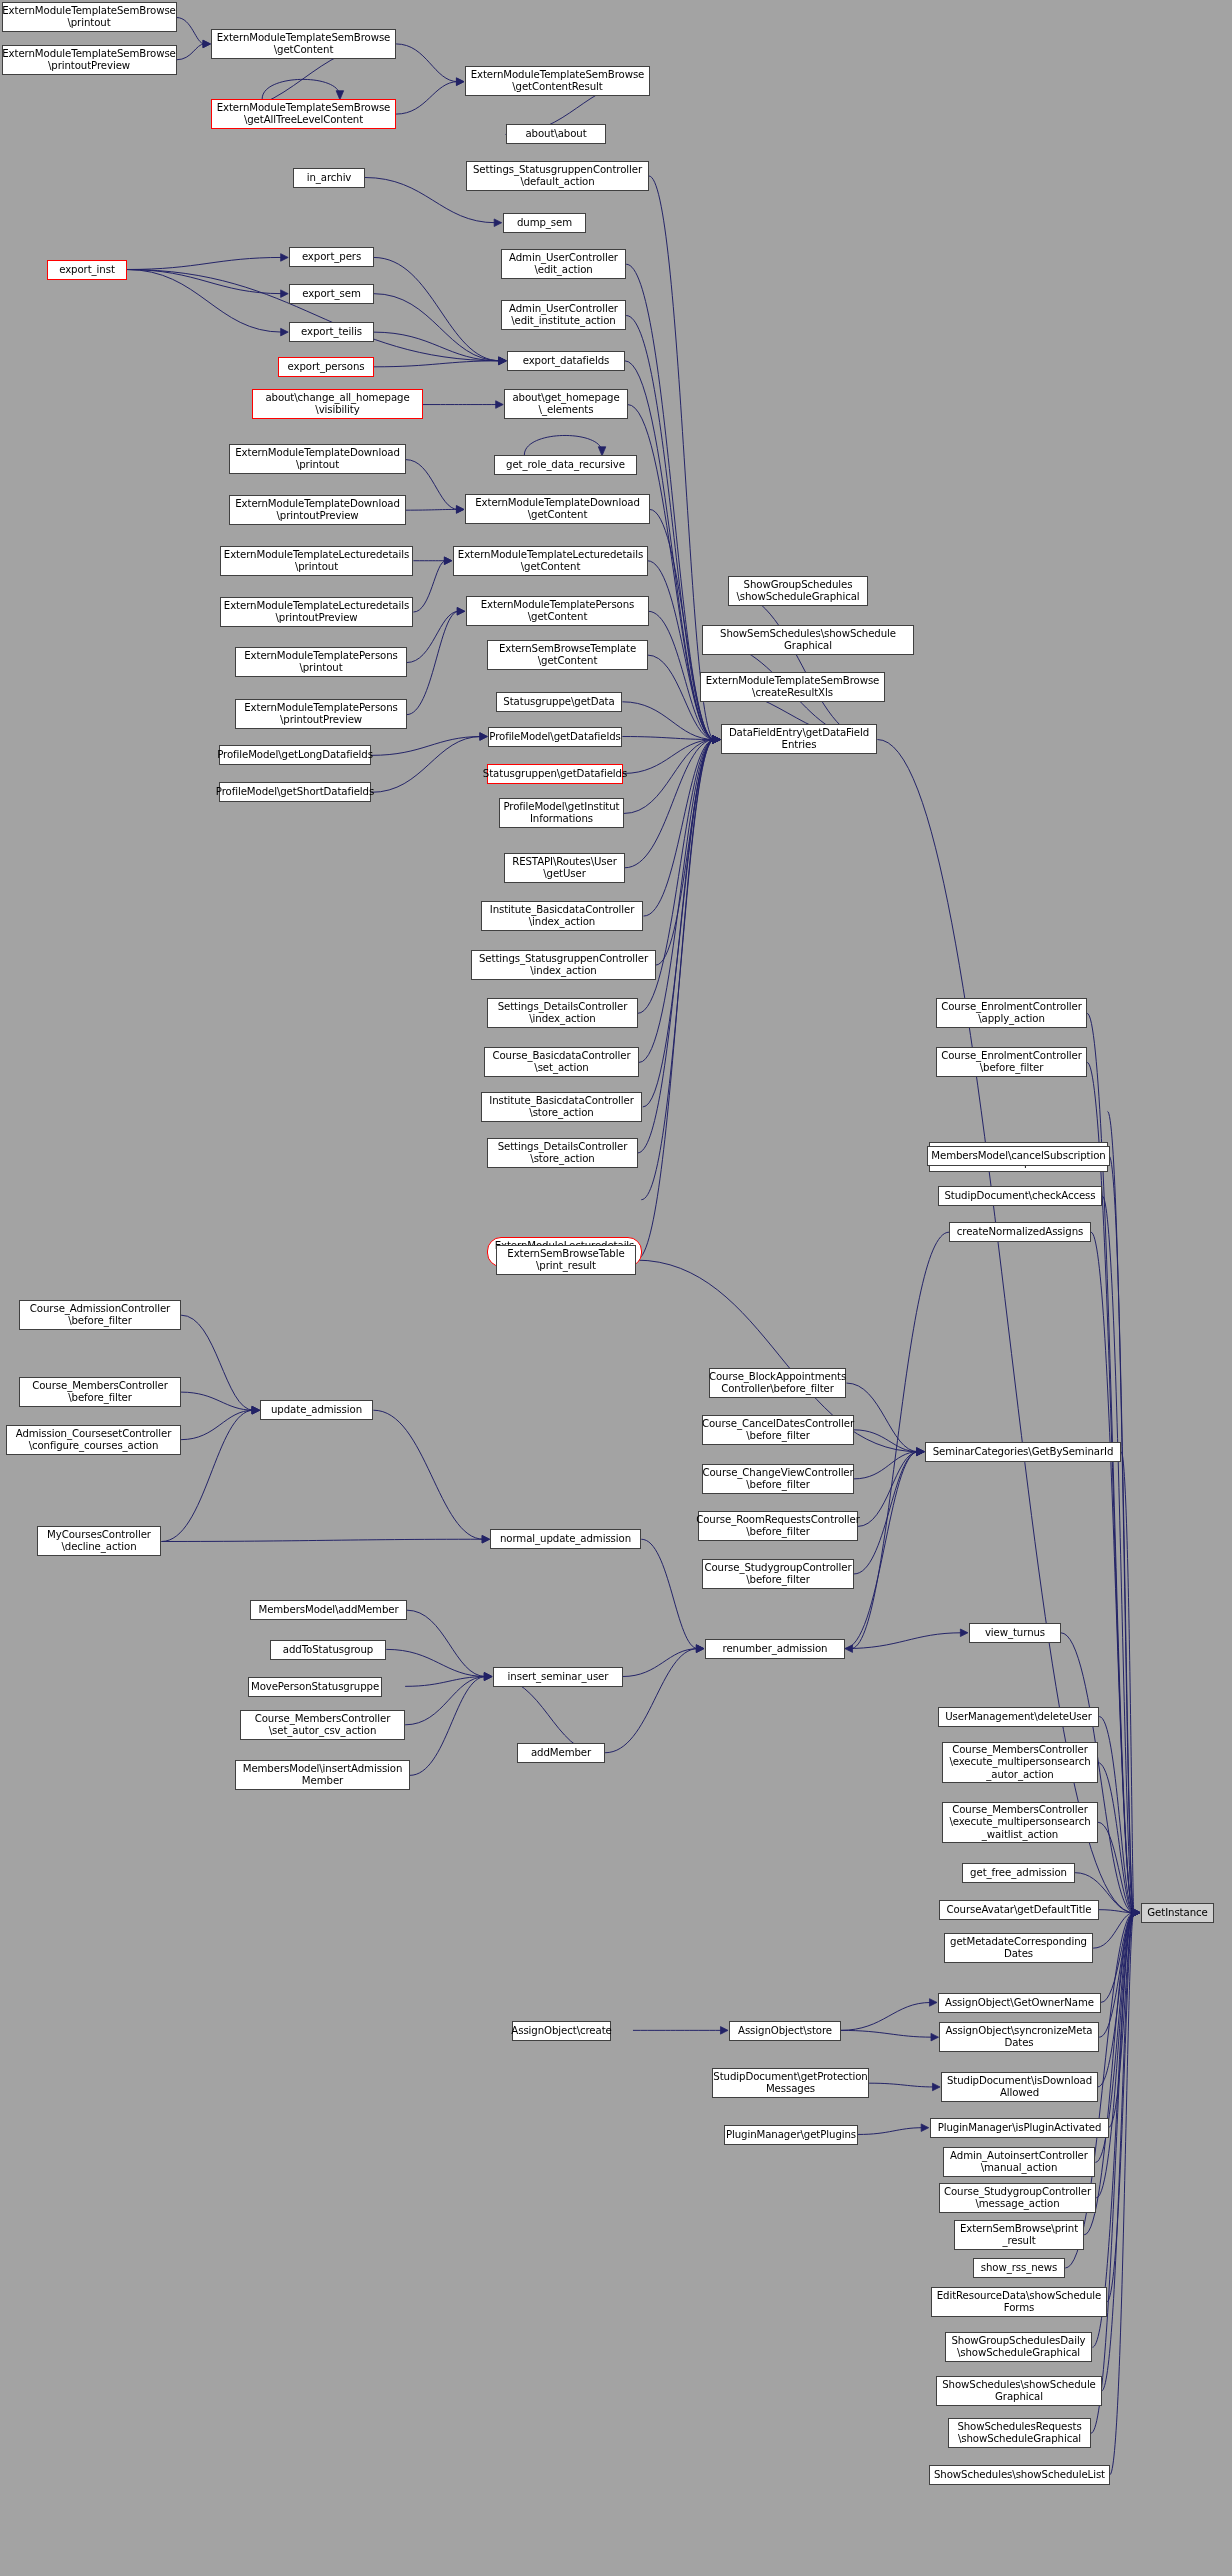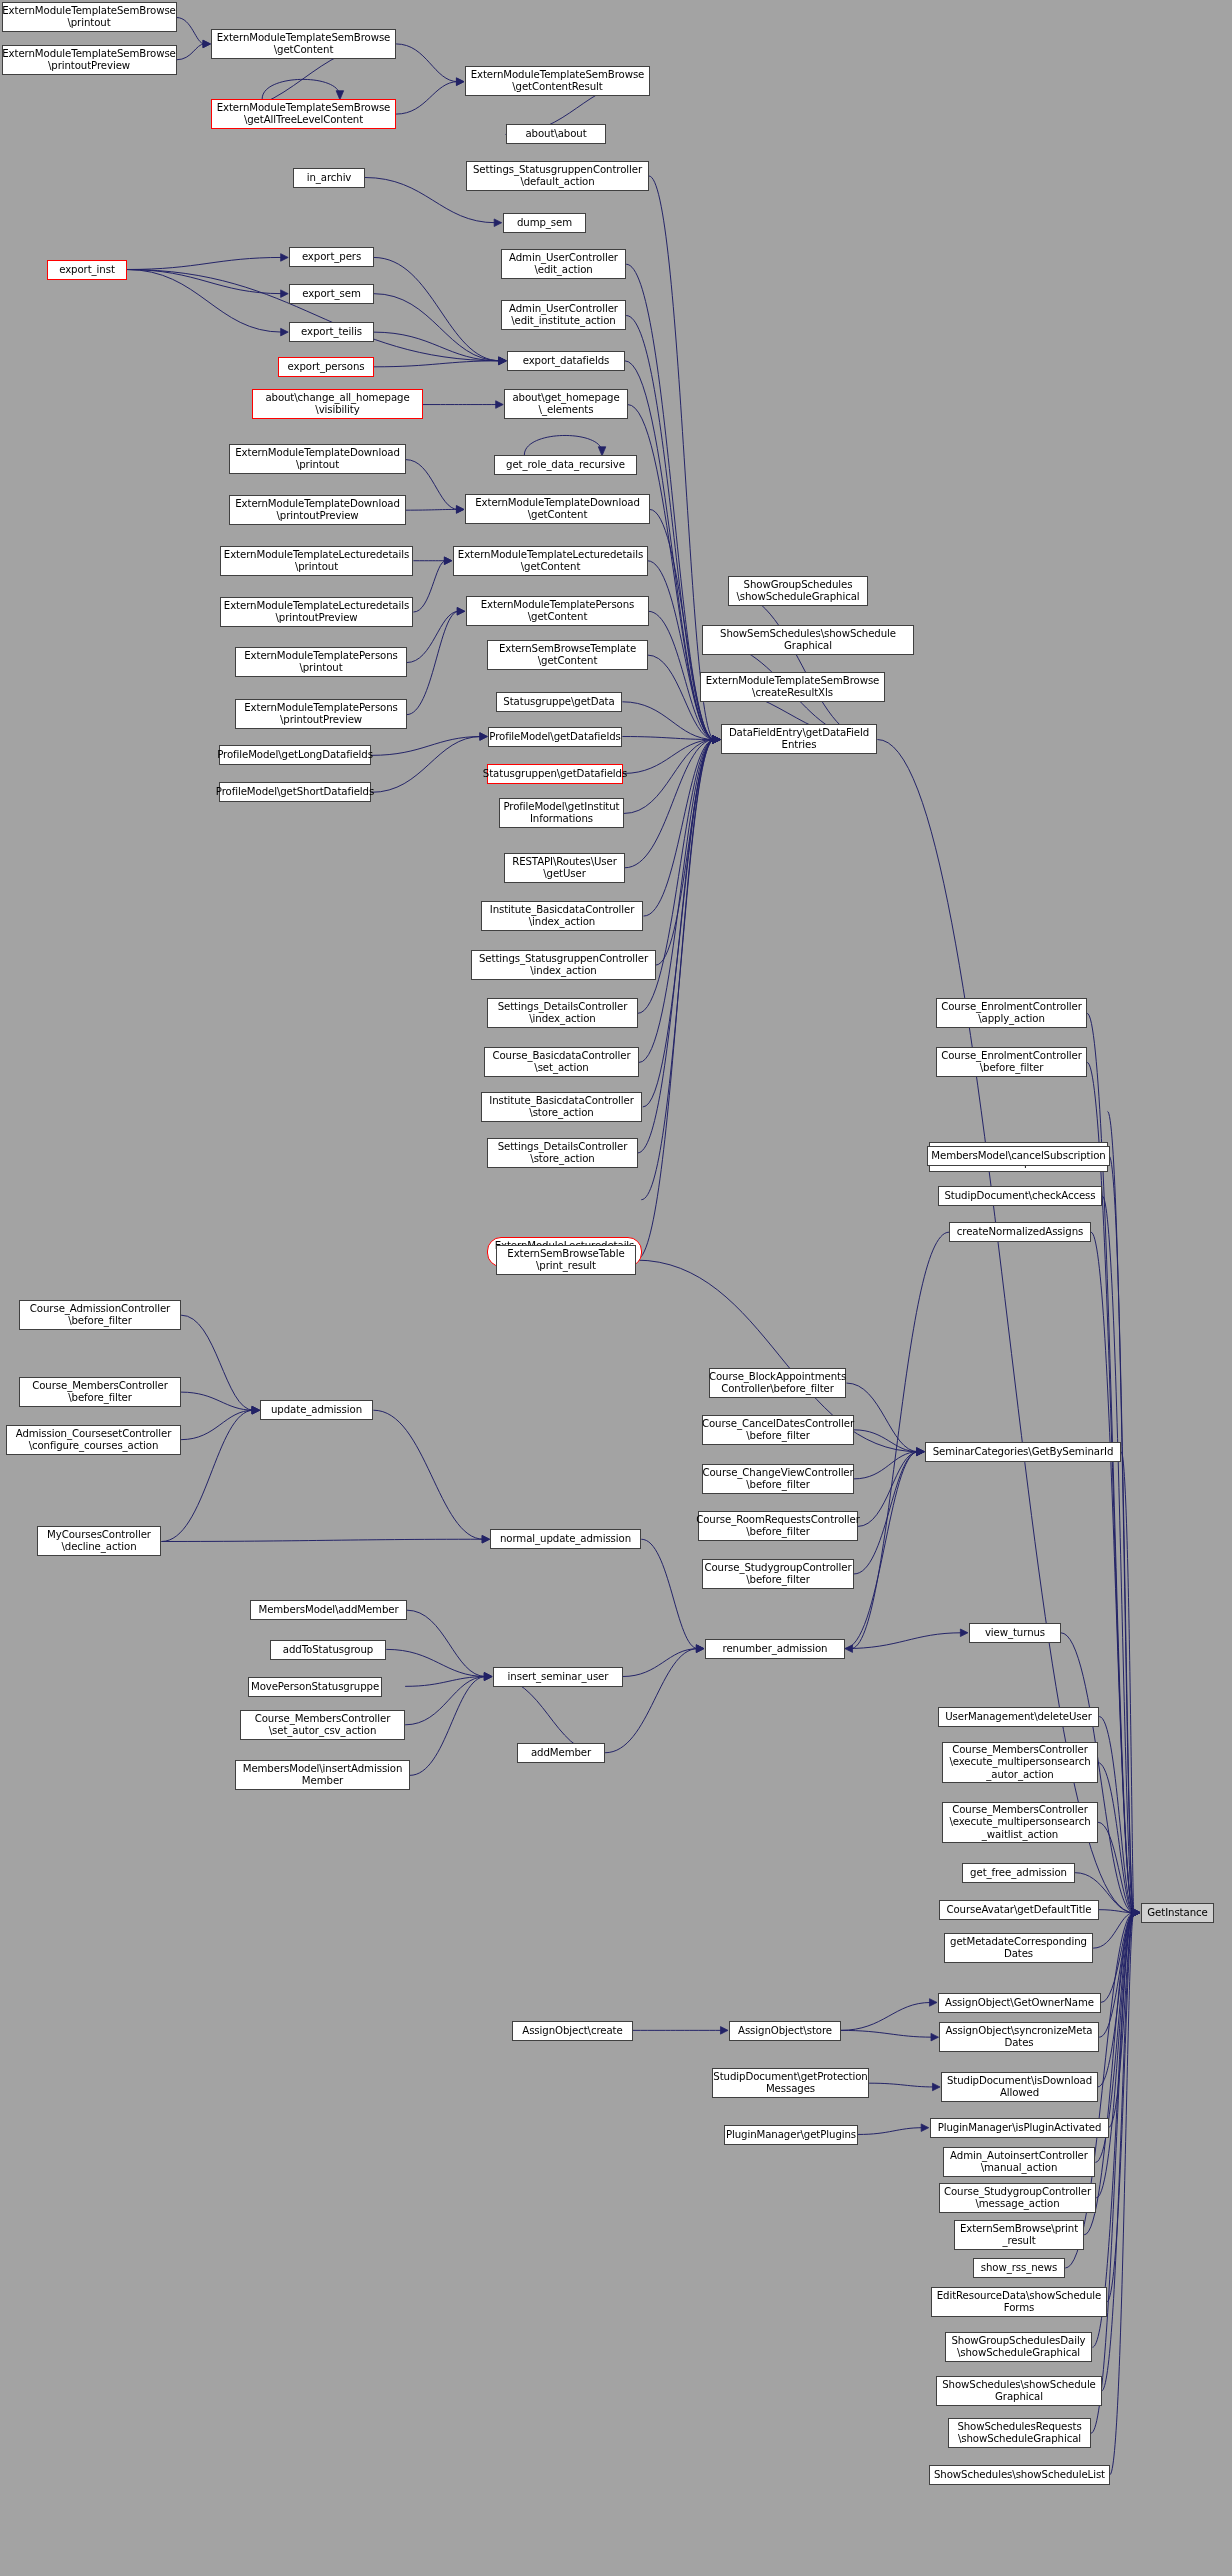--- a/index.html
+++ b/index.html
@@ -601,21 +601,21 @@
       <div class="node" style="left: 942px; top: 1742px; width: 156px; height: 41px;">Course_MembersController
 \execute_multipersonsearch
 _autor_action</div>
       <div class="node" style="left: 942px; top: 1802px; width: 156px; height: 41px;">Course_MembersController
 \execute_multipersonsearch
 _waitlist_action</div>
       <div class="node" style="left: 962px; top: 1863px; width: 113px; height: 19.6px;">get_free_admission</div>
       <div class="node" style="left: 939px; top: 1900px; width: 160px; height: 19.6px;">CourseAvatar\getDefaultTitle</div>
       <div class="node" style="left: 944px; top: 1933px; width: 149px; height: 30px;">getMetadateCorresponding
 Dates</div>
-      <div class="node" style="left: 512px; top: 2021px; width: 121px; height: 19.6px;">AssignObject\create</div>
+      <div class="node" style="left: 512px; top: 2021px; width: 99px; height: 19.6px;">AssignObject\create</div>
       <div class="node" style="left: 729px; top: 2021px; width: 112px; height: 19.6px;">AssignObject\store</div>
       <div class="node" style="left: 938px; top: 1993px; width: 163px; height: 19.6px;">AssignObject\GetOwnerName</div>
       <div class="node" style="left: 939px; top: 2022px; width: 160px; height: 30px;">AssignObject\syncronizeMeta
 Dates</div>
       <div class="node" style="left: 712px; top: 2068px; width: 157px; height: 30px;">StudipDocument\getProtection
 Messages</div>
       <div class="node" style="left: 941px; top: 2072px; width: 157px; height: 30px;">StudipDocument\isDownload
 Allowed</div>
       <div class="node" style="left: 724px; top: 2125px; width: 134px; height: 19.6px;">PluginManager\getPlugins</div>
       <div class="node" style="left: 930px; top: 2118px; width: 179px; height: 19.6px; text-align: center;">PluginManager\isPluginActivated</div>

